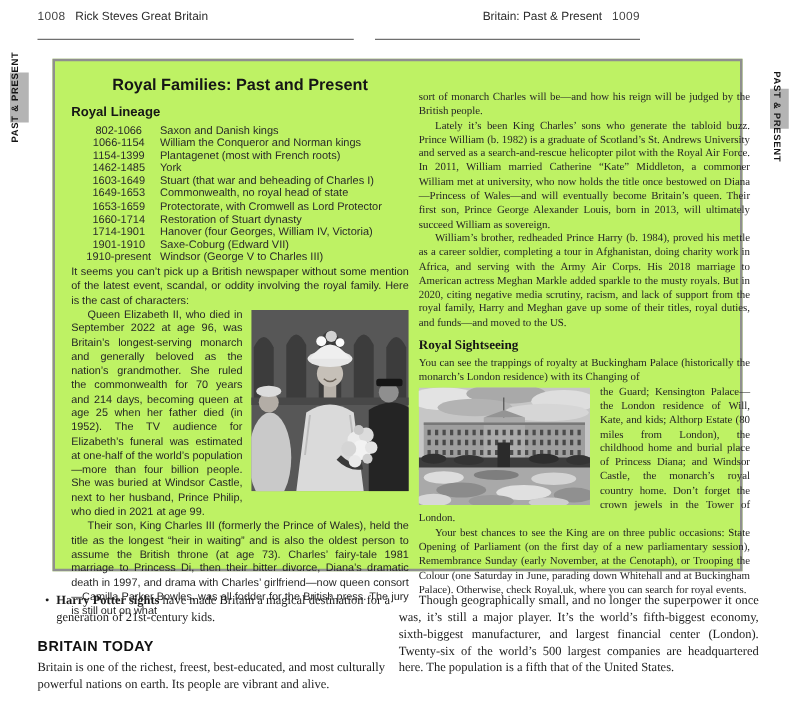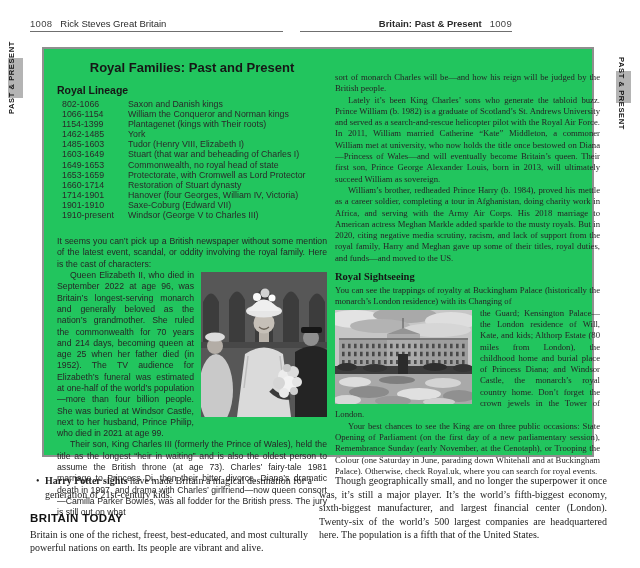--- a/index.html
+++ b/index.html
@@ -1,50 +1,50 @@
 <!DOCTYPE html>
 <html><head>
 <meta charset="utf-8">
 <style>
   html,body{margin:0;padding:0;}
   body{
     width:640px;height:568px;position:relative;background:#ffffff;
     font-family:"Liberation Sans",sans-serif;color:#1e1e1e;overflow:hidden;
   }
   
-  .hdr{position:absolute;top:18px;font-size:9.5px;color:#2b2b2b;white-space:nowrap;}
+  .hdr{position:absolute;top:8px;font-size:9.5px;color:#2b2b2b;white-space:nowrap;}
   .hdr-left{left:30px;}
   .hdr-right{left:300px;width:212px;text-align:right;}
   .hdr .pagenum{color:#444;letter-spacing:.3px;}
-  .hdr .chapter{font-weight:bold;}
+  .hdr .chapter{font-weight:normal;}
   .hdr-rule{position:absolute;top:31px;height:1px;background:#6f6f6f;}
   .rule-left{left:30px;width:253px;}
   .rule-right{left:300px;width:212px;}
   
   .tab-bg{position:absolute;background:#b4b4b4;}
   .tab-bg-left{left:8px;top:58px;width:15px;height:40px;}
   .tab-bg-right{left:616px;top:71px;width:15px;height:32px;}
   .tab-label{
     position:absolute;font-size:7.5px;font-weight:bold;letter-spacing:.6px;color:#141414;
     writing-mode:vertical-rl;white-space:nowrap;
   }
   .tab-label-left{left:7px;top:48px;height:66px;transform:rotate(180deg);}
   .tab-label-right{left:617px;top:57px;height:66px;}
   
   .sidebar-box{
     position:absolute;left:42px;top:47px;width:552px;height:410px;
-    border:2px solid #8f8f8f;background:#22c55e;box-sizing:border-box;
+    border:2px solid #8f8f8f;background:#bef264;box-sizing:border-box;
   }
   .box-col{position:absolute;}
   .box-col-left{left:13px;top:9px;width:270px;}
   .box-col-right{left:291px;top:23px;width:265px;font-family:Liberation Serif, serif;}
   .box-title{font-size:13px;font-weight:bold;text-align:center;margin:2px 0 9px;color:#161616;}
   .box-h{font-size:10.5px;font-weight:bold;margin:0 0 3px;color:#161616;}
   .box-h.spaced{margin-top:7px;}
-  .lineage{margin-bottom:16px;}
+  .lineage{margin-bottom:2px;text-align:center;}
   .lineage-row{display:flex;font-size:8.8px;line-height:10.1px;color:#2a2a2a;}
   .lineage-years{flex:none;width:66px;padding-left:5px;}
   .lineage-desc{white-space:nowrap;}
   .box p{margin:0;font-size:8.7px;line-height:11.3px;text-align:justify;color:#262626;}
   .box p.indent{text-indent:13px;}
   .queen-img{float:right;width:126px;height:145px;margin:2px 0 3px 7px;}
   .palace-img{float:left;width:137px;height:94px;margin:2px 8px 2px 0;}
   .clearfix::after{content:"";display:block;clear:both;}
   
   .bottom{position:absolute;top:474px;font-family:"Liberation Serif",serif;font-size:10px;
@@ -88,29 +88,25 @@
         <div class="lineage-row">
           <span class="lineage-years">802-1066</span>
           <span class="lineage-desc">Saxon and Danish kings</span>
         </div>
         <div class="lineage-row">
           <span class="lineage-years">1066-1154</span>
           <span class="lineage-desc">William the Conqueror and Norman kings</span>
         </div>
         <div class="lineage-row">
           <span class="lineage-years">1154-1399</span>
-          <span class="lineage-desc">Plantagenet (kings with Their roots)</span>
+          <span class="lineage-desc">Plantagenet (most with French roots)</span>
         </div>
         <div class="lineage-row">
           <span class="lineage-years">1462-1485</span>
           <span class="lineage-desc">York</span>
-        </div>
-        <div class="lineage-row">
-          <span class="lineage-years">1485-1603</span>
-          <span class="lineage-desc">Tudor (Henry VIII, Elizabeth I)</span>
         </div>
         <div class="lineage-row">
           <span class="lineage-years">1603-1649</span>
           <span class="lineage-desc">Stuart (that war and beheading of Charles I)</span>
         </div>
         <div class="lineage-row">
           <span class="lineage-years">1649-1653</span>
           <span class="lineage-desc">Commonwealth, no royal head of state</span>
         </div>
         <div class="lineage-row">

